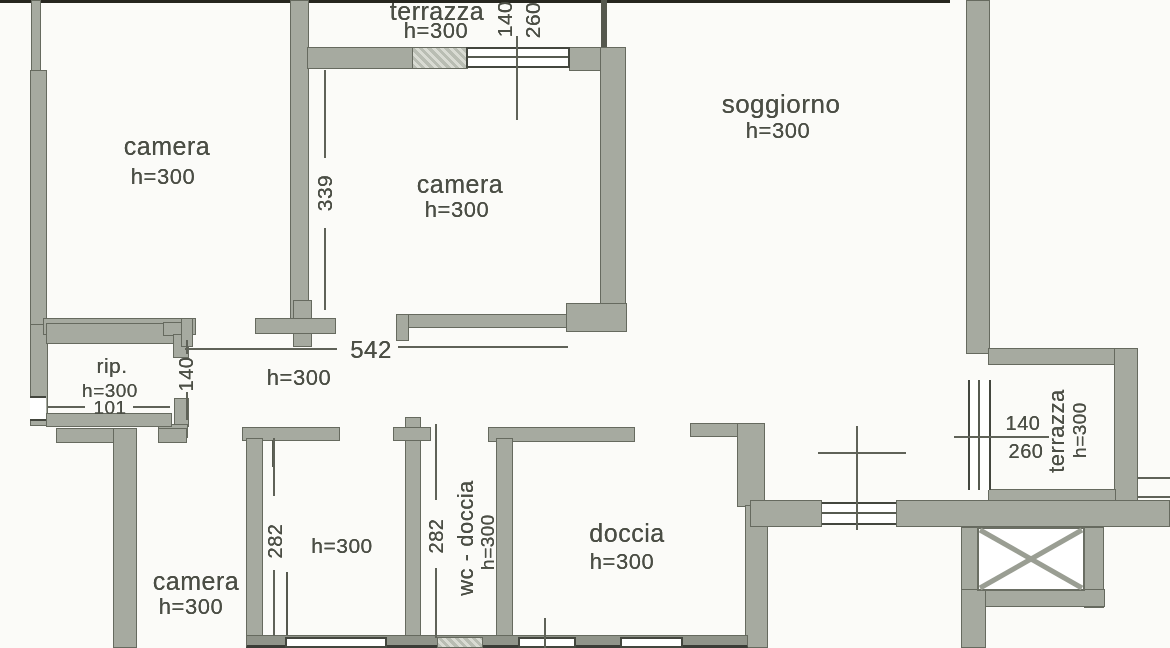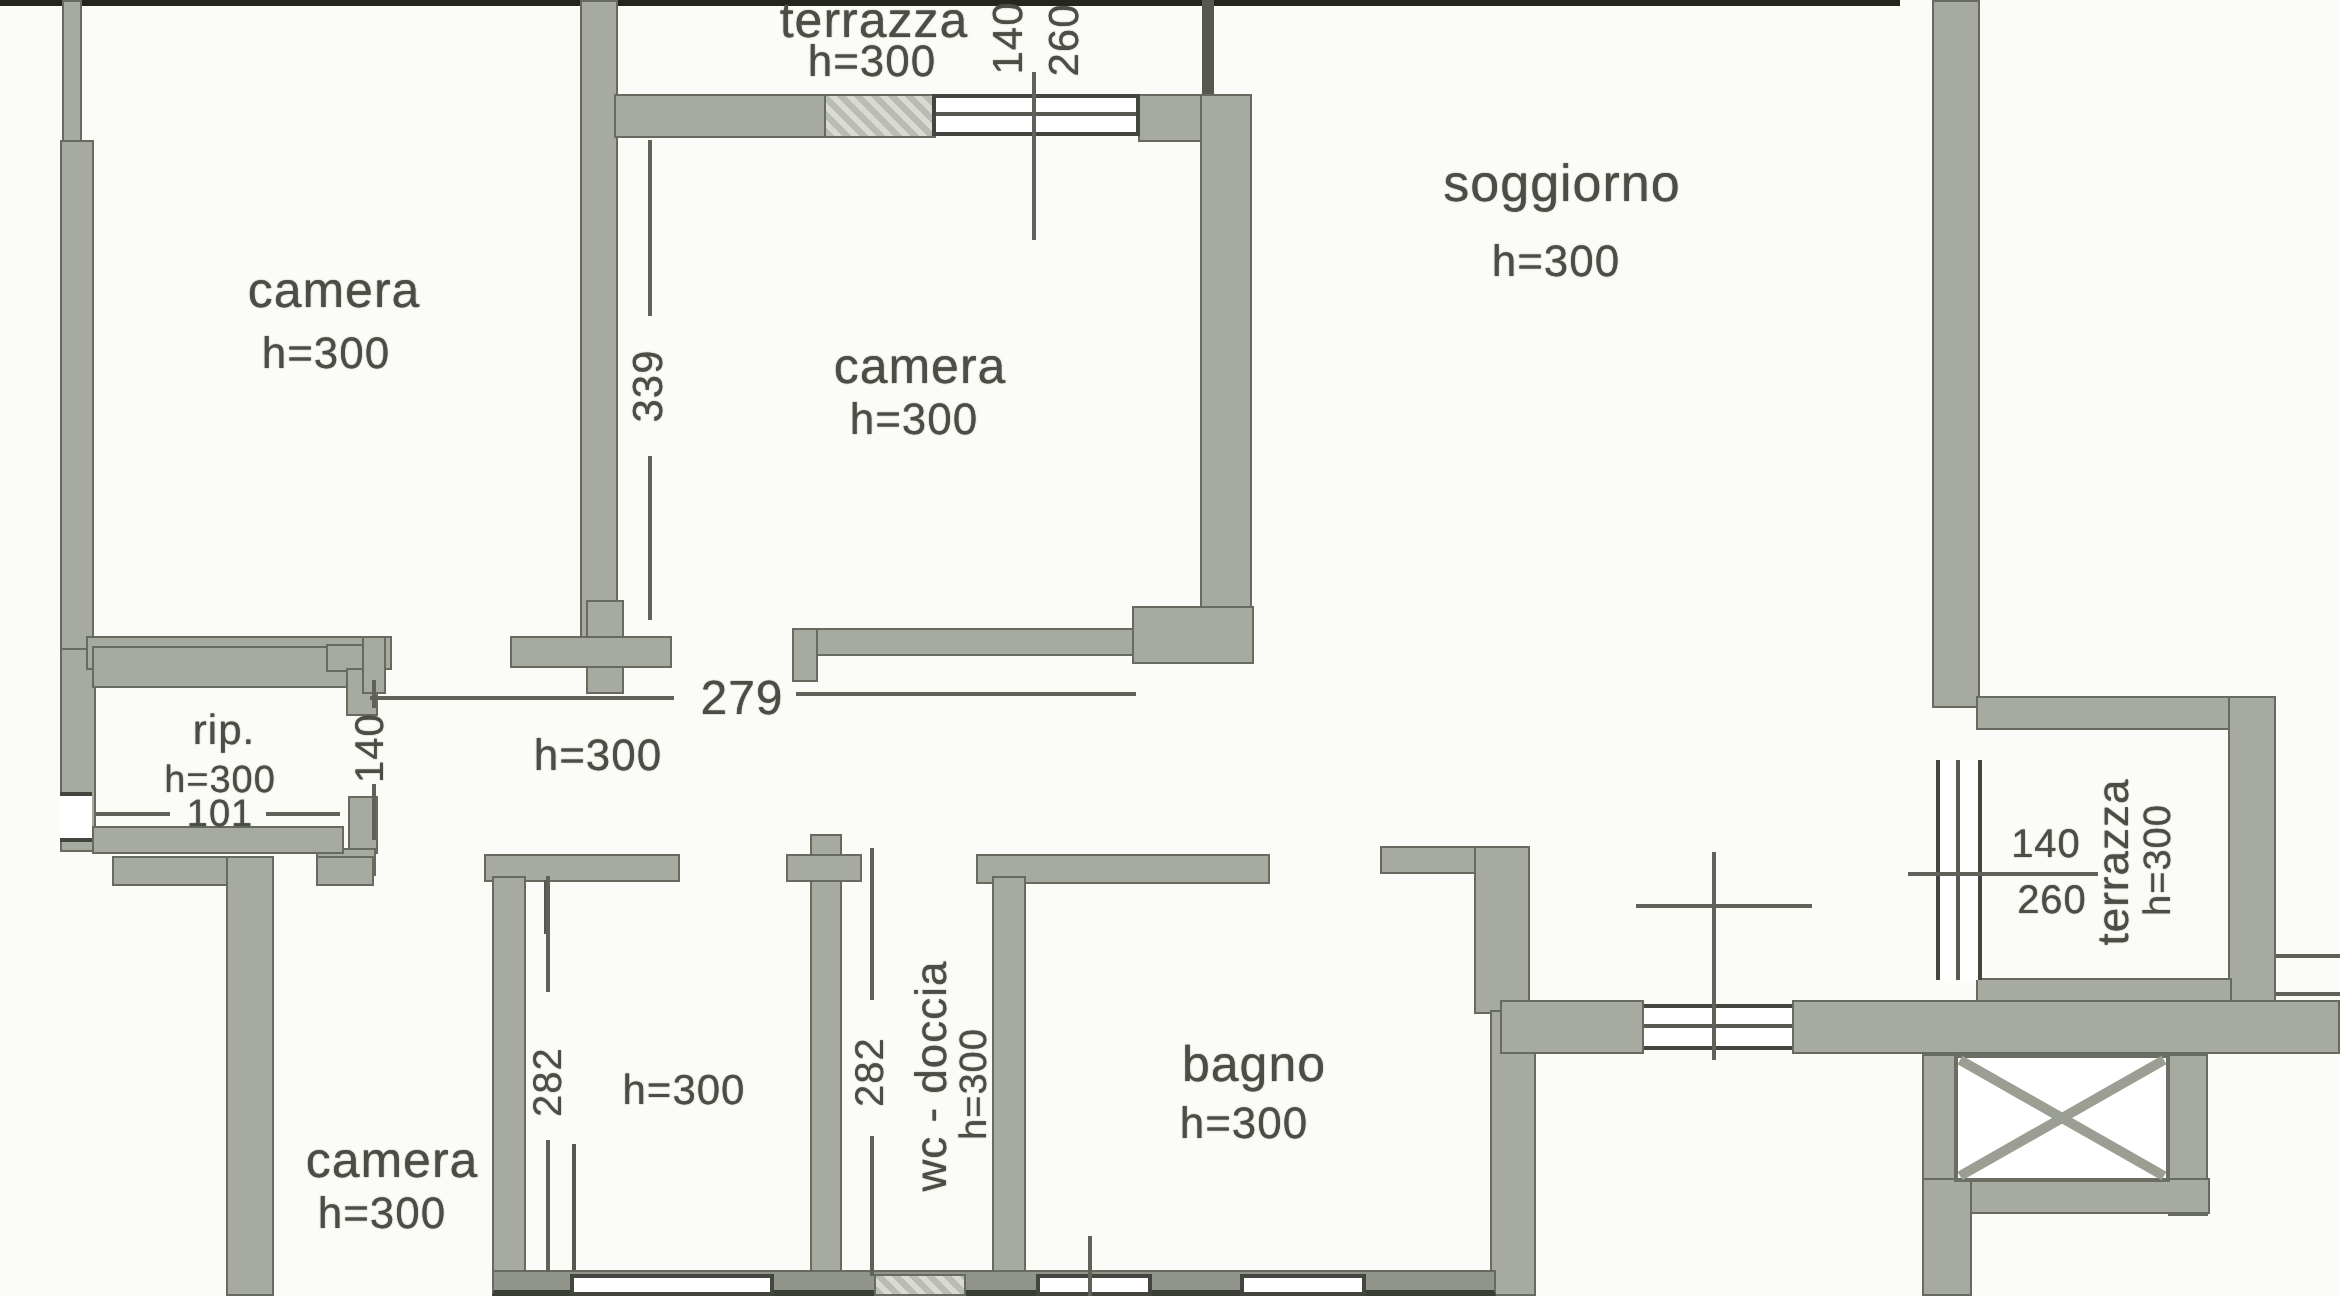--- a/index.html
+++ b/index.html
@@ -127,42 +127,42 @@
   <div class="lbl rot" style="left:505px;top:19px;font-size:21px">140</div>
   <div class="lbl rot" style="left:533px;top:20px;font-size:21px">260</div>
 
   <div class="lbl" style="left:167px;top:146px;font-size:25px">camera</div>
   <div class="lbl" style="left:163px;top:177px;font-size:22px">h=300</div>
 
   <div class="lbl" style="left:460px;top:184px;font-size:25px">camera</div>
   <div class="lbl" style="left:457px;top:210px;font-size:22px">h=300</div>
   <div class="lbl rot" style="left:325px;top:193px;font-size:21px">339</div>
 
-  <div class="lbl" style="left:781px;top:92px;font-size:26px">soggiorno</div>
+  <div class="lbl" style="left:781px;top:104px;font-size:26px">soggiorno</div>
   <div class="lbl" style="left:778px;top:131px;font-size:22px">h=300</div>
 
-  <div class="lbl" style="left:371px;top:350px;font-size:24px">279</div>
+  <div class="lbl" style="left:371px;top:350px;font-size:24px">542</div>
   <div class="lbl" style="left:299px;top:378px;font-size:22px">h=300</div>
   <div class="lbl rot" style="left:186px;top:374px;font-size:20px">140</div>
 
   <div class="lbl" style="left:112px;top:366px;font-size:21px">rip.</div>
   <div class="lbl" style="left:110px;top:391px;font-size:19px">h=300</div>
   <div class="lbl" style="left:110px;top:408px;font-size:19px">101</div>
 
   <div class="lbl" style="left:196px;top:581px;font-size:25px">camera</div>
   <div class="lbl" style="left:191px;top:607px;font-size:22px">h=300</div>
 
   <div class="lbl rot" style="left:275px;top:541px;font-size:20px">282</div>
   <div class="lbl" style="left:342px;top:546px;font-size:21px">h=300</div>
 
   <div class="lbl rot" style="left:436px;top:536px;font-size:20px">282</div>
   <div class="lbl rot" style="left:466px;top:538px;font-size:22px">wc - doccia</div>
   <div class="lbl rot" style="left:488px;top:542px;font-size:19px">h=300</div>
 
-  <div class="lbl" style="left:627px;top:533px;font-size:25px">bagno</div>
+  <div class="lbl" style="left:627px;top:533px;font-size:25px">doccia</div>
   <div class="lbl" style="left:622px;top:562px;font-size:22px">h=300</div>
 
   <div class="lbl" style="left:1023px;top:423px;font-size:20px">140</div>
   <div class="lbl" style="left:1026px;top:451px;font-size:20px">260</div>
   <div class="lbl rot" style="left:1057px;top:431px;font-size:22px">terrazza</div>
   <div class="lbl rot" style="left:1080px;top:430px;font-size:19px">h=300</div>
 
 </div>
 
 </body></html>

